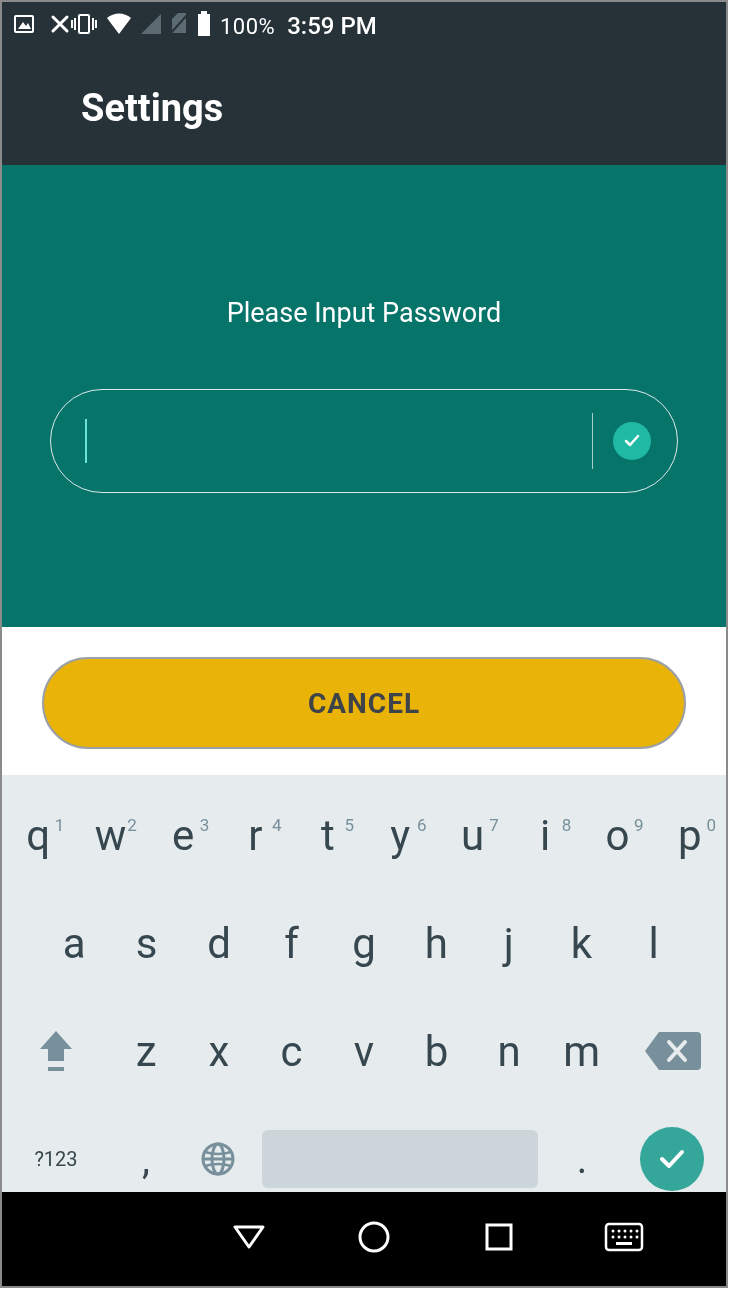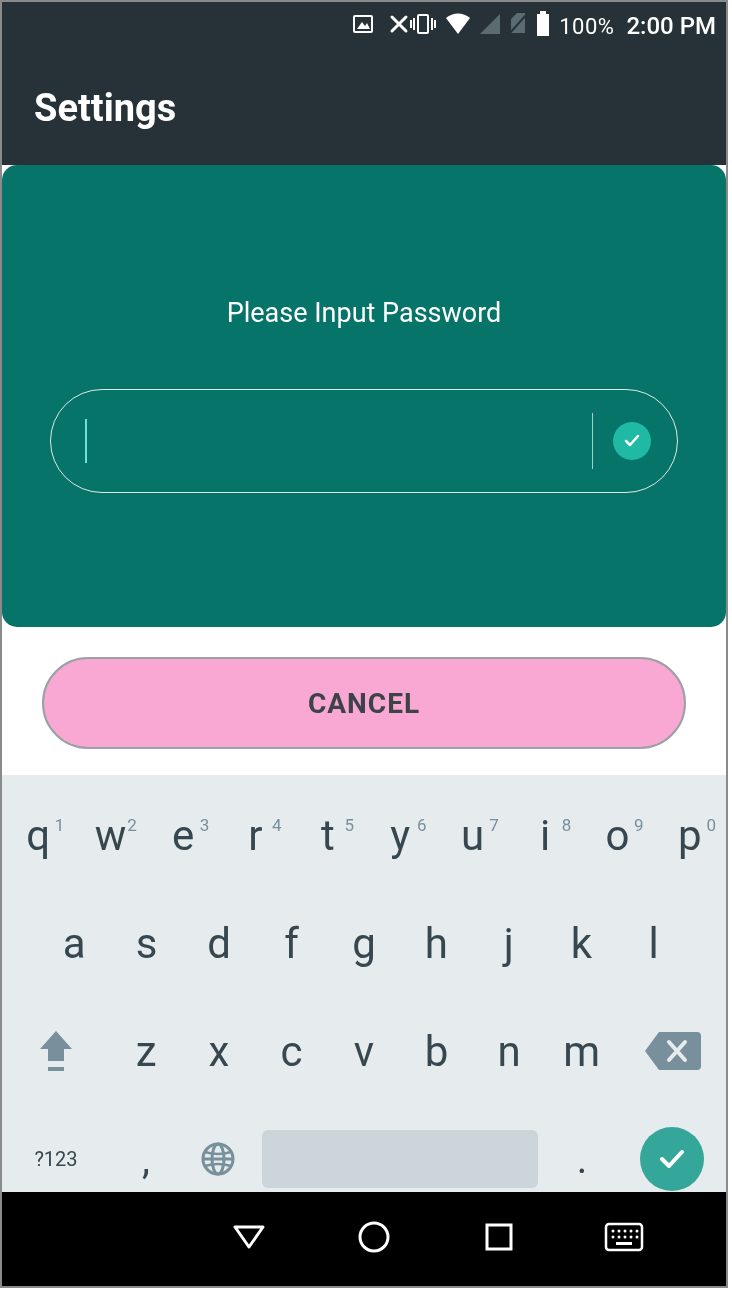--- a/index.html
+++ b/index.html
@@ -1,47 +1,47 @@
 <!DOCTYPE html>
 <html><head>
 <meta charset="utf-8">
 <style>
   * { box-sizing: border-box; margin: 0; padding: 0; }
   html, body { width: 732px; height: 1292px; font-family: Roboto, Arial, sans-serif; background: #fff; overflow: hidden; }
   .device { width: 728px; height: 1288px; border: 2px solid #8a8a8a; position: relative; background: #fff; }
 
-  .status-bar { height: 48px; background: #263238; color: #fff; display: flex; align-items: center; padding: 7px 10px; justify-content: flex-end; }
+  .status-bar { height: 48px; background: #263238; color: #fff; display: flex; align-items: center; padding: 7px 10px; justify-content: flex-start; }
   .status-left { display: flex; align-items: center; gap: 14px; }
   .status-right { display: flex; align-items: center; gap: 8px; }
   .status-right .pct { font-size: 22px; letter-spacing: 0.5px; }
   .status-right .time { font-size: 24px; font-weight: 500; margin-left: 4px; }
 
   .app-bar { height: 115px; background: #263238; color: #fff; display: flex; align-items: center; padding: 0 32px; }
-  .app-bar h1 { font-size: 38px; font-weight: 700; }
+  .app-bar h1 { font-size: 38px; font-weight: 700; margin-left: 47px; }
   .teal-area { background: #0b7a70; background: #0b6f65; }
   .teal-area { background: #097068; }
   .teal-area { background: #0b7a71; }
   .teal-area { background: #0b7a70; }
   .teal-area { background: #09746b; }
   .teal-area { background: #0F766E; }
   .teal-area { background: #0a766c; }
   .teal-area { background: #0b7a70; }
   .teal-area { background: #09756b; }
   .teal-area { background: #0a7a70; }
   .teal-area { background: #0b7a70; }
   .teal-area { background: #0b7a71; }
   .teal-area { background: #09736a; }
   .teal-area { background: #09746b; }
   .teal-area { background: #0b7a70; }
   .teal-area { background: #0a7a71; }
   .teal-area { background: #0c7e74; }
   .teal-area { background: #0f7c72; }
   .teal-area { background: #0e8076; }
   .teal-area { background: #0c7a70; }
-  .teal-area { background: #0b7a70; border-radius: 15px; }
+  .teal-area { background: #0b7a70; }
   .teal-area { background: #0b7f74; }
   .teal-area { background: #0b7a70; }
   .teal-area { background: #0b7a70; }
   .teal-area { background: #0b7a70; }
   .teal-area { background: #097068; }
   .teal-area { background: #0b7f74; }
   .teal-area { background: #0a7a70; }
   .teal-area { background: #0a7a70; }
   .teal-area { background: #0a7a70; }
   .teal-area { background: #09766c; }
@@ -88,21 +88,21 @@
   .pw-go {
     width: 38px; height: 38px; border-radius: 50%;
     background: #1fb9a4;
     display: flex; align-items: center; justify-content: center;
     margin-right: 26px; margin-left: 14px;
   }
 
   .btn-row { background: #fff; display: flex; gap: 36px; padding: 30px 40px 26px; }
   .dlg-btn {
     flex: 1; height: 92px; border-radius: 46px;
-    border: 2px solid #9aa0a6; background: #f9a8d4;
+    border: 2px solid #9aa0a6; background: #eab308;
     color: #3d4348; font-size: 28px; font-weight: 700; letter-spacing: 1px;
     display: flex; align-items: center; justify-content: center;
   }
 
   .keyboard { background: #e6ebed; height: 438px; padding-top: 6px; }
   .krow { display: flex; height: 108px; align-items: center; }
   .kkey { flex: 1; position: relative; display: flex; align-items: center; justify-content: center; font-size: 42px; color: #37474f; }
   .khint { position: absolute; top: 4px; right: 10px; font-size: 17px; color: #78909c; }
   .row2 { padding: 0 36px; }
   .row3 .side { width: 108px; display: flex; align-items: center; justify-content: center; }
@@ -165,21 +165,21 @@
             <line x1="0" y1="21" x2="18" y2="1" stroke="#263238" stroke-width="2"></line>
           </svg>
       </span>
       <span>
         <svg width="16" height="26" viewBox="0 0 16 26">
             <rect x="2" y="3" width="12" height="22" fill="#fff"></rect>
             <rect x="5" y="0" width="6" height="3" fill="#fff"></rect>
           </svg>
       </span>
       <span class="pct">100%</span>
-      <span class="time">2:00 PM</span>
+      <span class="time">3:59 PM</span>
     </div>
   </div>
 
   <div class="app-bar">
     <h1>Settings</h1>
   </div>
 
   <div class="teal-area">
     <div class="prompt">Please Input Password</div>
     <div class="pw-wrap">

